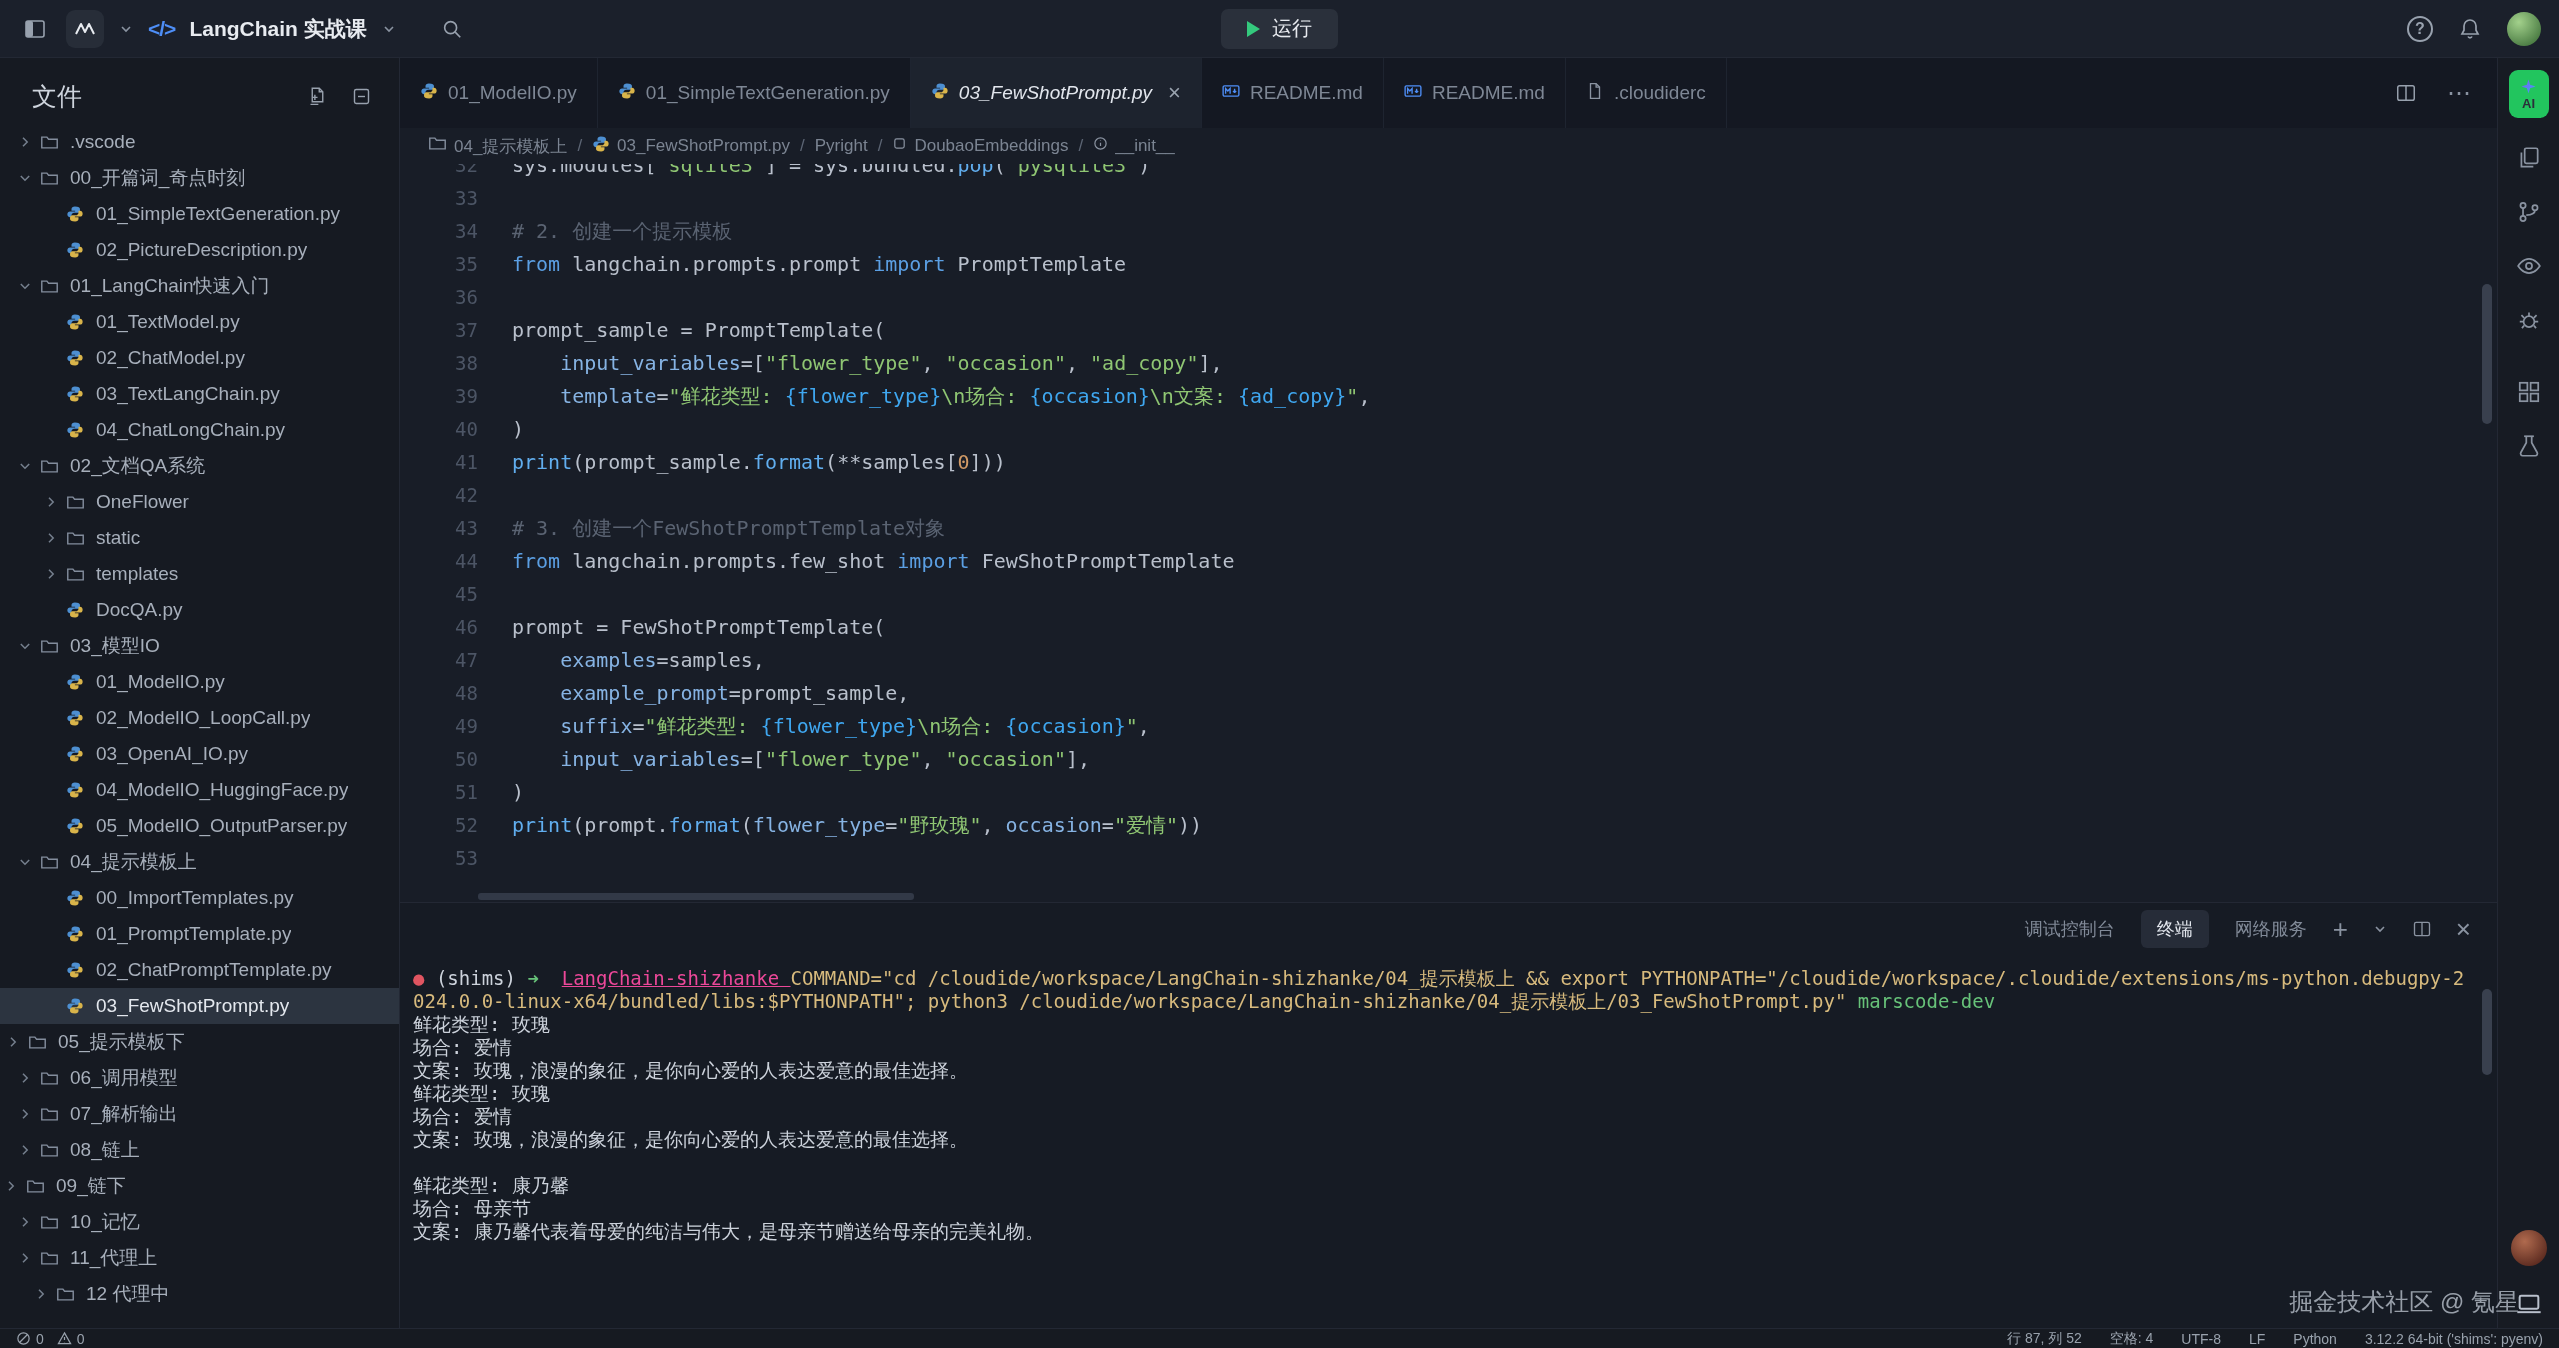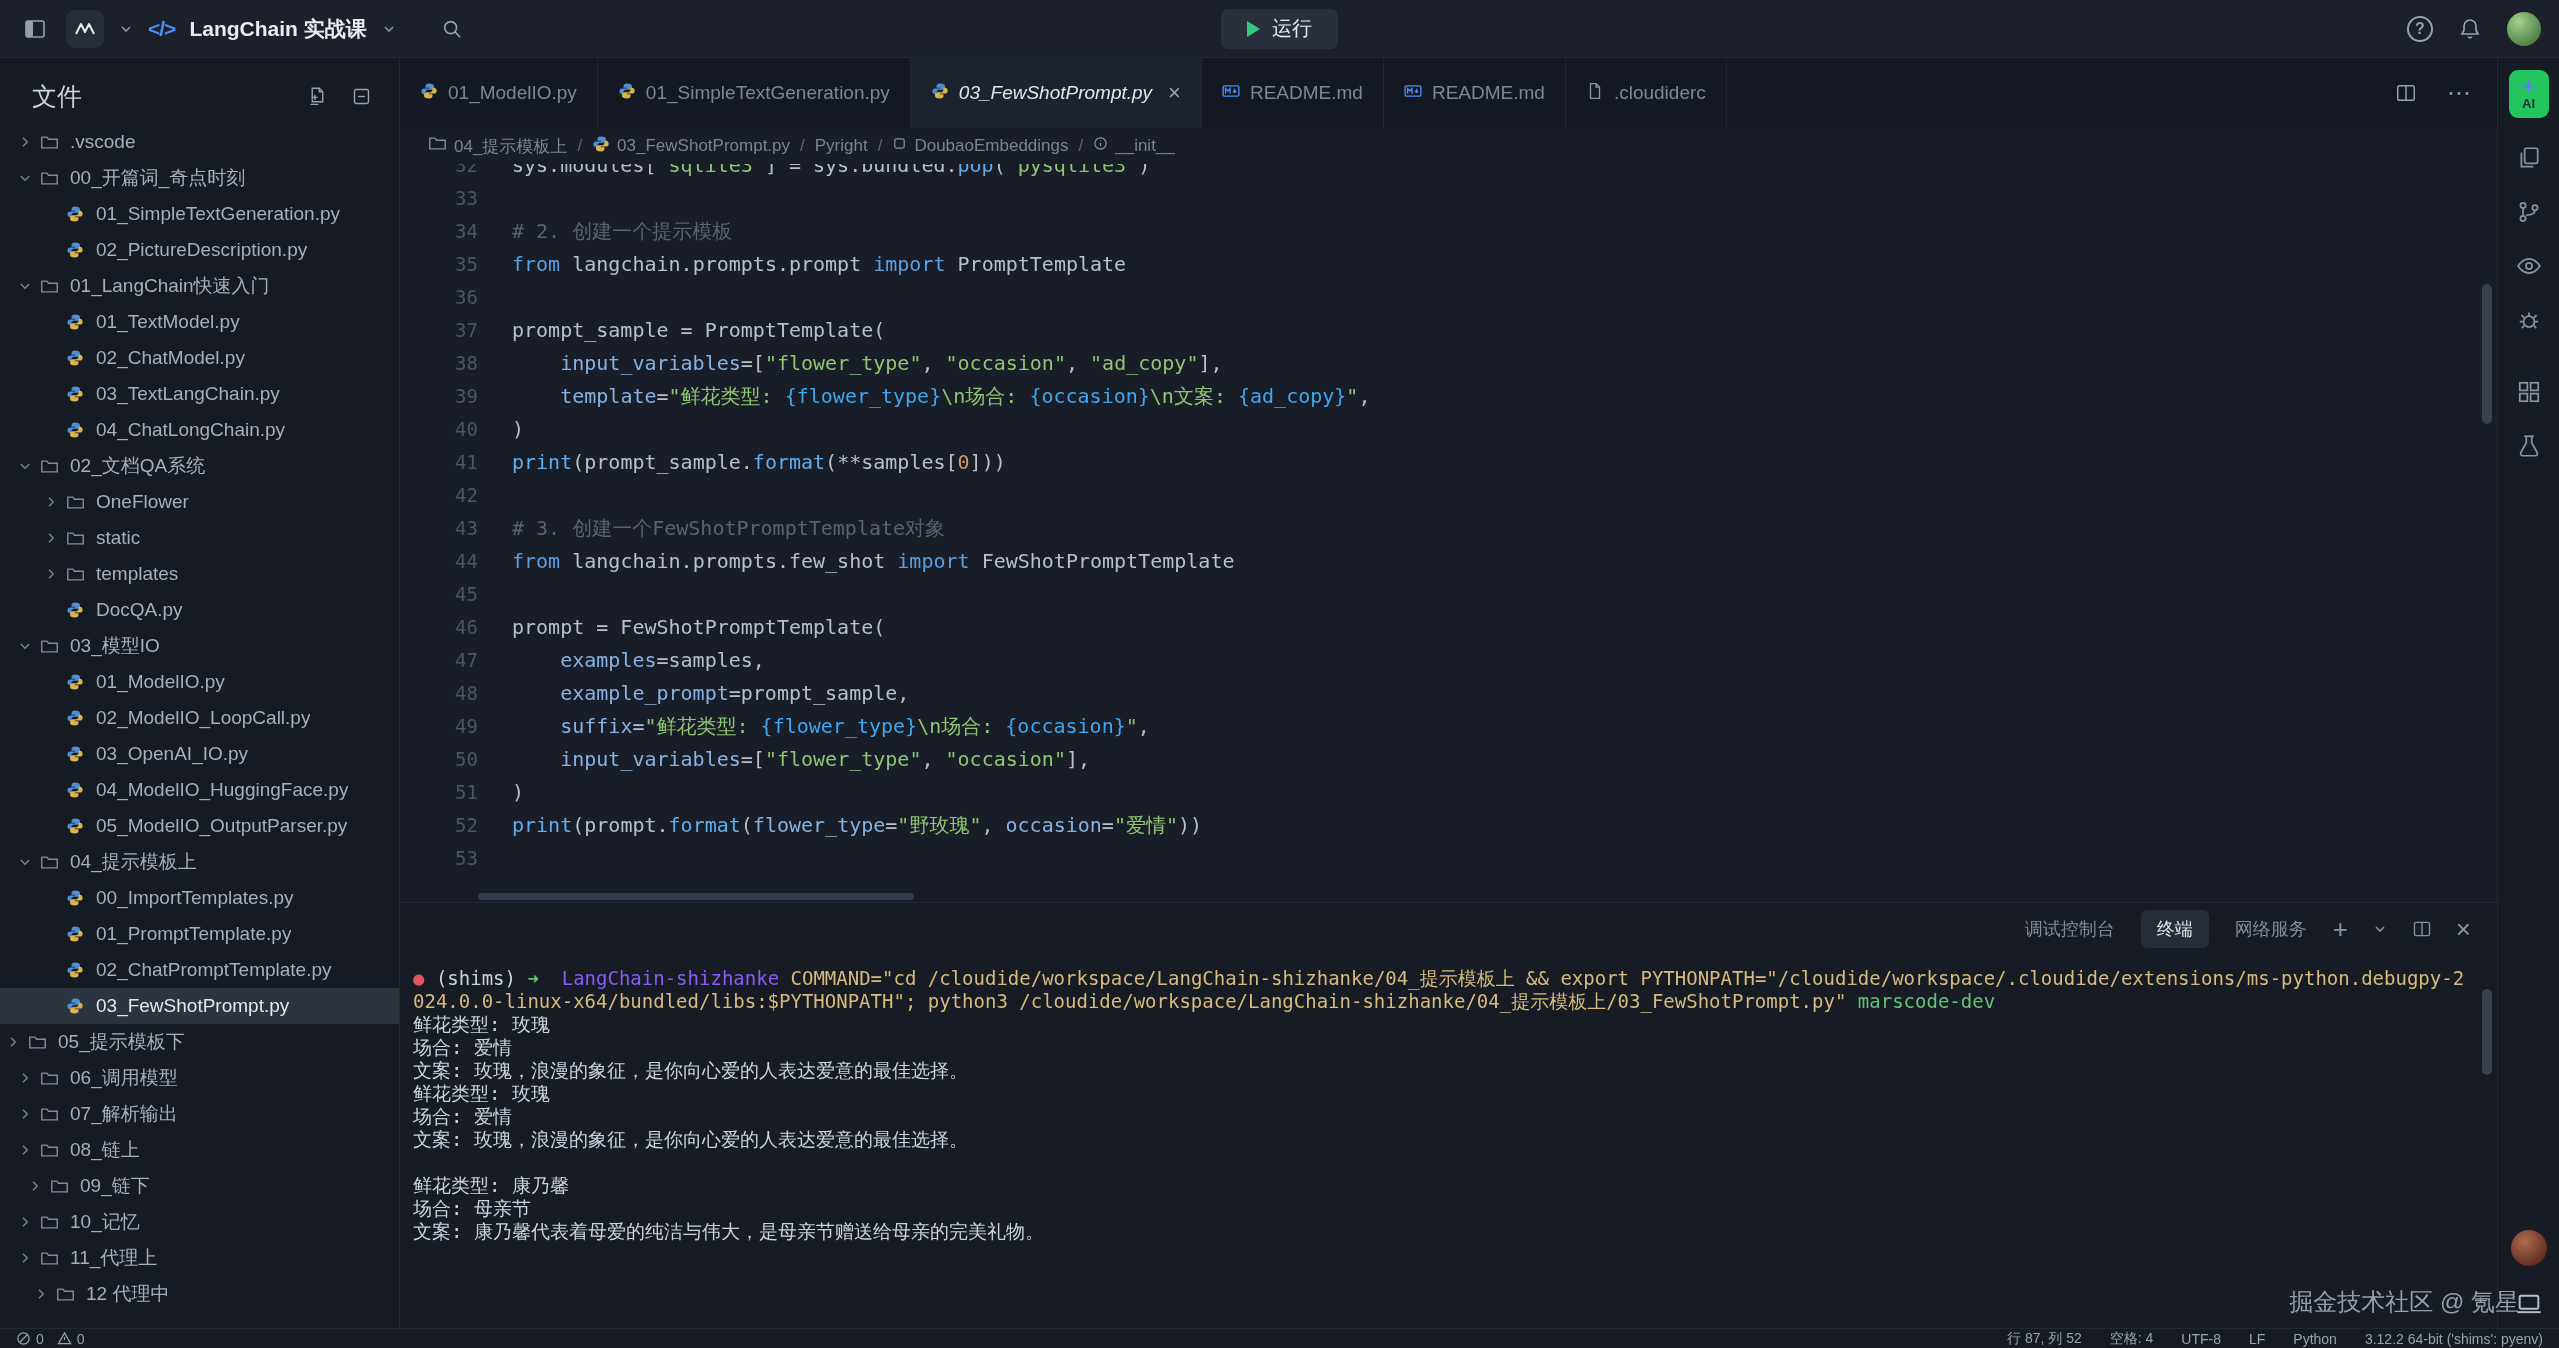--- a/index.html
+++ b/index.html
@@ -72,21 +72,21 @@
   
   .panel{height:426px;flex:none;border-top:1px solid #232834;background:#161b24;display:flex;flex-direction:column;align-items:flex-end;}
   .panel-header{height:52px;flex:none;display:flex;align-items:center;padding:0 26px;}
   .ptab{font-size:18px;color:#818a98;padding:7px 16px;border-radius:6px;margin-right:10px;cursor:pointer;}
   .ptab.active{background:#262c38;color:#e3e7ee;}
   .panel-actions{margin-left:auto;display:flex;align-items:center;gap:24px;color:#8a93a1;}
   .pact{font-size:26px;line-height:1;cursor:pointer;display:flex;align-items:center;}
   .terminal{flex:1;position:relative;overflow:hidden;padding:12px 23px 0 13px;
             font-family:"DejaVu Sans Mono","Liberation Mono",monospace;font-size:19px;line-height:23px;color:#ccd2db;}
   .term-line{white-space:pre-wrap;word-break:break-all;min-height:23px;}
-  .t-fg{color:#ccd2db;} .t-red{color:#e05561;} .t-green{color:#67c279;} .t-cyan{color:#8b5cf6;} .t-yellow{color:#d7ba7d;}
+  .t-fg{color:#ccd2db;} .t-red{color:#e05561;} .t-green{color:#67c279;} .t-cyan{color:#ec4899;text-decoration:underline;} .t-yellow{color:#d7ba7d;}
   .term-vscroll{position:absolute;right:5px;top:34px;width:10px;height:86px;background:#39404e;border-radius:5px;cursor:pointer;}
 
   
   .activitybar{width:62px;flex:none;background:#171b23;border-left:1px solid #232834;display:flex;
                flex-direction:column;align-items:center;padding:12px 0 10px 0;gap:26px;}
   .ai-badge{width:40px;height:48px;border-radius:9px;background:#22c55e;display:flex;flex-direction:column;
             align-items:center;justify-content:center;gap:2px;cursor:pointer;}
   .ai-text{font-size:13px;font-weight:bold;color:#2b2f3a;line-height:1;}
   .ab-icon{width:28px;height:28px;display:flex;align-items:center;justify-content:center;color:#8a93a1;cursor:pointer;}
   .ab-bottom{margin-top:auto;display:flex;flex-direction:column;align-items:center;gap:24px;}
@@ -500,21 +500,21 @@
                 <path d="M6 3.8 10.2 8 6 12.2" fill="none" stroke="#76808f" stroke-width="1.5"></path>
               </svg>
             </span>
             <span class="ficon">
               <svg width="19" height="19" viewBox="0 0 16 16">
                 <path d="M1.5 3.5h4.3l1.4 1.8h7.3v7.2h-13z" fill="none" stroke="#838d9d" stroke-width="1.2"></path>
               </svg>
             </span>
             <span class="tree-label">08_链上</span>
           </div>
-          <div class="tree-row" style="padding-left: 24px;">
+          <div class="tree-row" style="padding-left: 0;">
             <span class="chev">
               <svg width="16" height="16" viewBox="0 0 16 16">
                 <path d="M6 3.8 10.2 8 6 12.2" fill="none" stroke="#76808f" stroke-width="1.5"></path>
               </svg>
             </span>
             <span class="ficon">
               <svg width="19" height="19" viewBox="0 0 16 16">
                 <path d="M1.5 3.5h4.3l1.4 1.8h7.3v7.2h-13z" fill="none" stroke="#838d9d" stroke-width="1.2"></path>
               </svg>
             </span>

